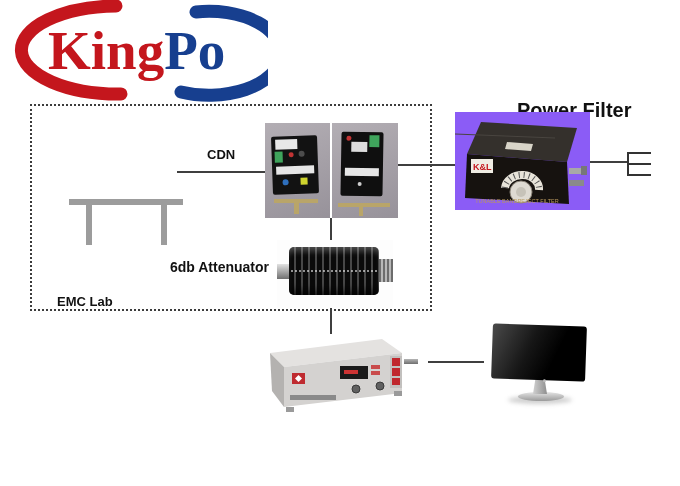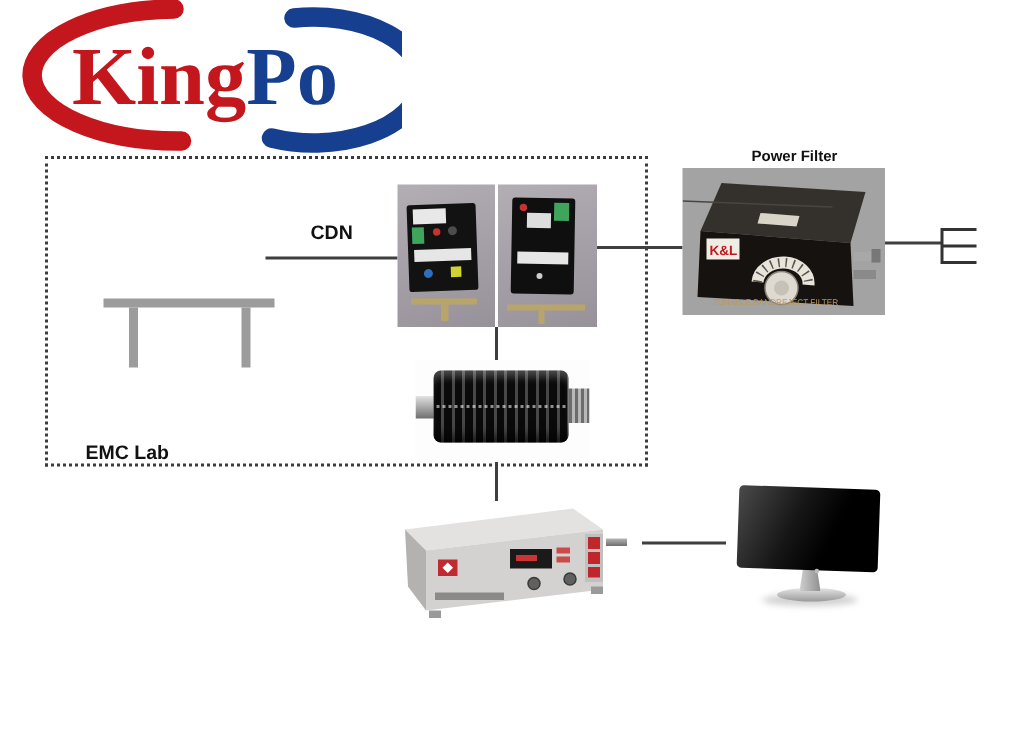--- a/index.html
+++ b/index.html
@@ -110,22 +110,22 @@
       <div class="mini" style="left:5px;top:4px;width:5px;height:5px;border-radius:50%;background:#c23434;"></div>
       <div class="mini" style="left:28px;top:3px;width:10px;height:12px;background:#3fa45c;"></div>
       <div class="mini" style="left:10px;top:10px;width:16px;height:10px;background:#dddddd;"></div>
       <div class="mini" style="left:4px;top:36px;width:34px;height:8px;background:#e6e6e6;"></div>
       <div class="mini" style="left:17px;top:50px;width:4px;height:4px;border-radius:50%;background:#cccccc;"></div>
     </div>
     <div class="mini" style="left:6px;top:80px;width:52px;height:4px;background:#b9a569;"></div>
     <div class="mini" style="left:27px;top:84px;width:4px;height:9px;background:#b9a569;"></div>
   </div>
 
-  <div class="abs lbl" style="left:501px;top:99px;font-size:10px;">Power Filter</div>
-  <div class="abs photo" style="left:455px;top:112px;width:135px;height:98px;background:#a3a3a3;">
+  <div class="abs lbl" style="left:517px;top:99px;font-size:20px;">Power Filter</div>
+  <div class="abs photo" style="left:455px;top:112px;width:135px;height:98px;background:#8b5cf6;">
     <svg width="135" height="98" viewBox="0 0 135 98">
       <polygon points="26,10 122,16 112,50 12,42" fill="#34302c"></polygon>
       <polygon points="52,30 78,32 76,39 50,37" fill="#d8d4c8"></polygon>
       <line x1="60,22" y1="22" x2="100" y2="26" stroke="#494540" stroke-width="1"></line>
       <polygon points="12,42 112,50 114,92 10,86" fill="#16120f"></polygon>
       <rect x="16" y="47" width="22" height="14" fill="#f0ede4"></rect>
       <text x="18" y="58" font-size="9" font-weight="bold" fill="#c4161d">K&amp;L</text>
       <path d="M50,76 A17,14 0 1 1 84,78" fill="none" stroke="#e8e4da" stroke-width="8"></path>
       <path d="M50,76 A17,14 0 1 1 84,78" fill="none" stroke="#555" stroke-width="6" stroke-dasharray="1,4"></path>
       <circle cx="66" cy="80" r="11" fill="#dedad2" stroke="#8a8378" stroke-width="1"></circle>
@@ -137,20 +137,21 @@
     </svg>
   </div>
 
   <svg class="abs" style="left:618px;top:144px;" width="36" height="36" viewBox="0 0 36 36">
     <line x1="10" y1="8" x2="10" y2="32" stroke="#333" stroke-width="2"></line>
     <line x1="10" y1="9" x2="33" y2="9" stroke="#333" stroke-width="2"></line>
     <line x1="10" y1="20" x2="33" y2="20" stroke="#333" stroke-width="2"></line>
     <line x1="10" y1="31" x2="33" y2="31" stroke="#333" stroke-width="2"></line>
   </svg>
 
+  <div class="abs lbl" style="left:170px;top:259px;font-size:14px;">6db Attenuator</div>
   <div class="abs photo" id="att-photo">
     <div class="att-conn" style="left:0;top:24px;width:16px;height:15px;"></div>
     <div class="att-conn" style="left:100px;top:19px;width:16px;height:23px;background:repeating-linear-gradient(90deg,#b8b8b8 0 2px,#6c6c6c 2px 4px);"></div>
     <div id="att-body"></div>
     <div id="att-glint"></div>
   </div>
 
   <div class="abs photo" style="left:256px;top:333px;width:152px;height:84px;">
     <svg width="152" height="84" viewBox="0 0 152 84">
       <polygon points="14,20 126,6 146,20 28,34" fill="#e4e2e0"></polygon>

